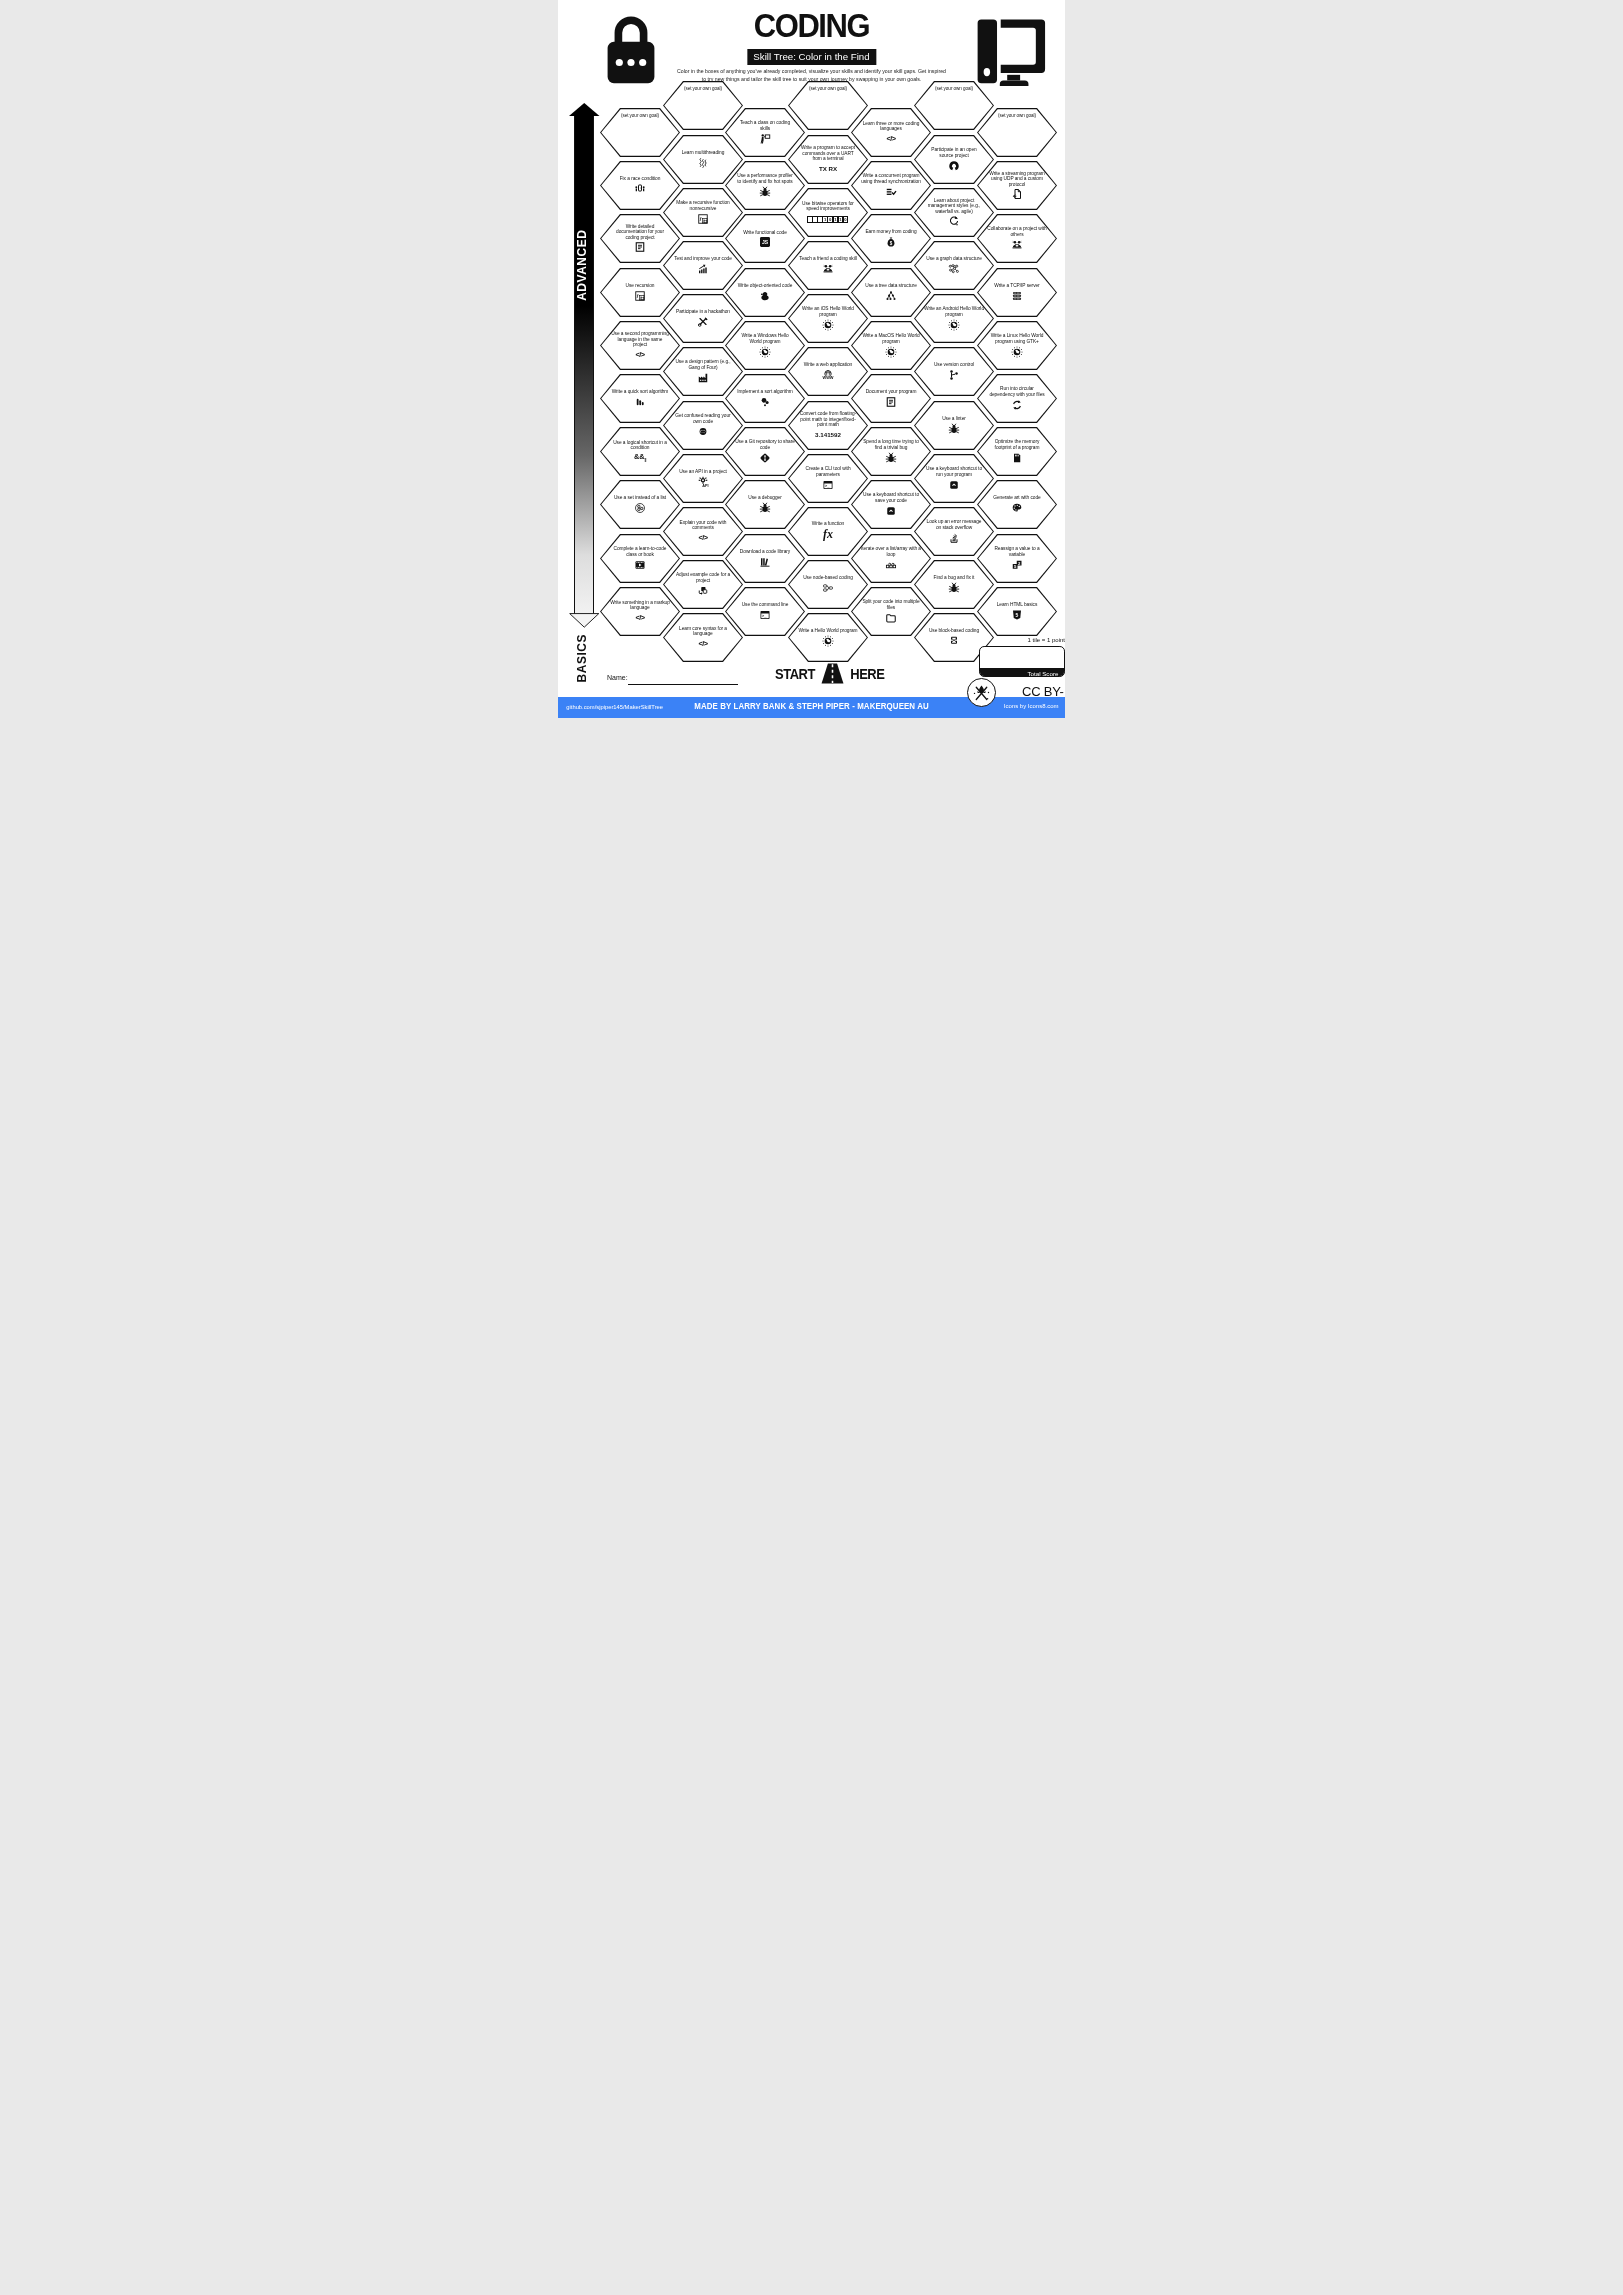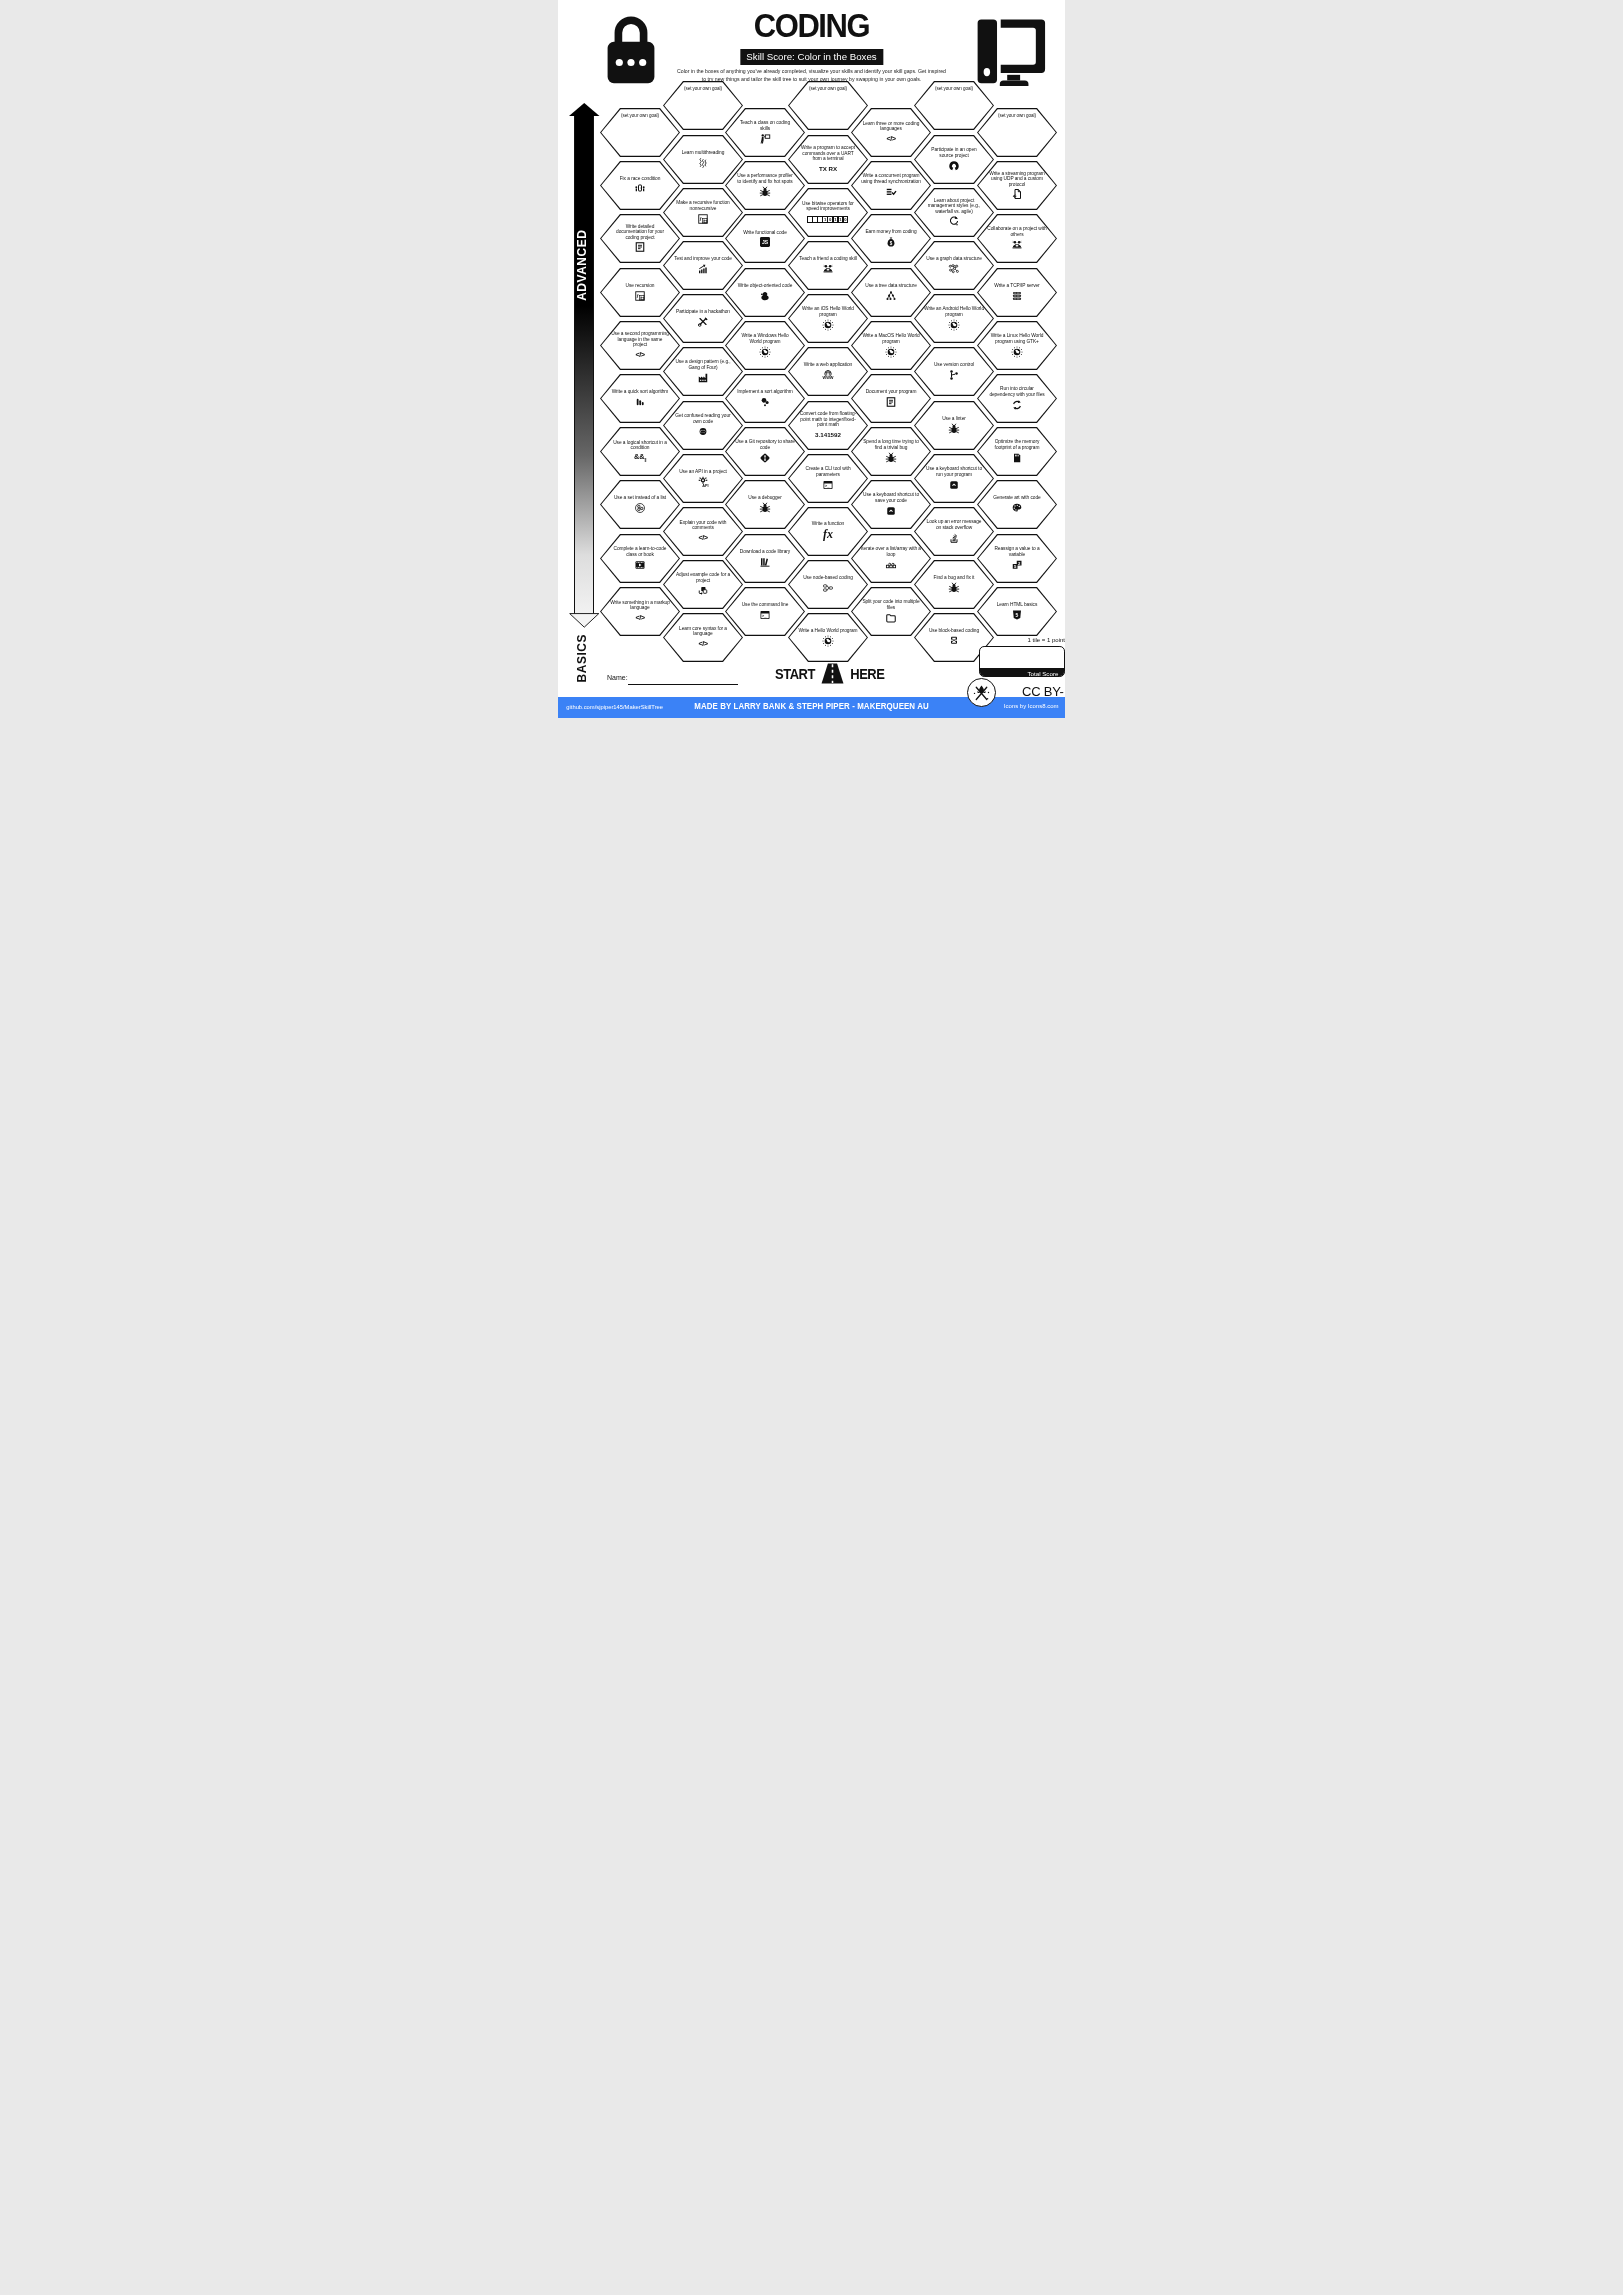--- a/index.html
+++ b/index.html
@@ -82,21 +82,21 @@
   <div class="hdr-comp">
     <svg width="73" height="75" viewBox="0 0 158 162">
       <rect x="10" y="18" width="42" height="138" rx="8" fill="#111"></rect>
       <ellipse cx="30" cy="132" rx="7" ry="9" fill="#fff"></ellipse>
       <path d="M60 18 h88 a8 8 0 0 1 8 8 v100 a8 8 0 0 1-8 8 h-88 v-18 h70 a6 6 0 0 0 6-6 v-68 a6 6 0 0 0-6-6 h-70 z" fill="#111"></path>
       <rect x="74" y="138" width="28" height="12" fill="#111"></rect>
       <path d="M66 150 h46 a8 8 0 0 1 8 8 v4 h-62 v-4 a8 8 0 0 1 8-8z" fill="#111"></path>
     </svg>
   </div>
   <div class="title">CODING</div>
-  <div class="subbar">Skill Score: Color in the Boxes</div>
+  <div class="subbar">Skill Tree: Color in the Find</div>
   <div class="desc">
     <span>Color in the boxes of anything you've already completed, visualize your skills and identify your skill gaps.  Get inspired</span><br>
     <span>to try new things and tailor the skill tree to suit your own journey by swapping in your own goals.</span>
   </div>
 
   <div class="axis">
     <div class="head-up"></div>
     <div class="shaft"></div>
     <div class="axis-lab adv">ADVANCED</div>
     <div class="axis-lab bas">BASICS</div>

